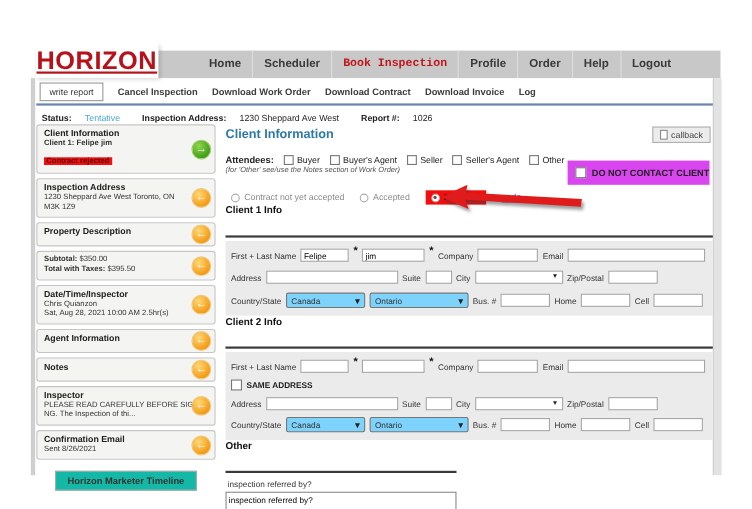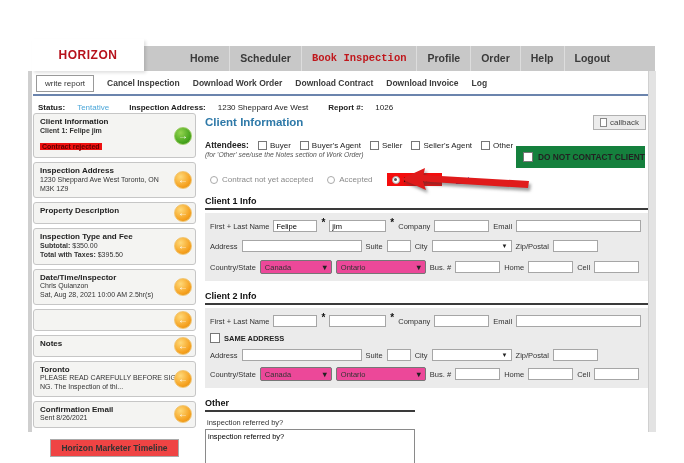--- a/index.html
+++ b/index.html
@@ -12,21 +12,21 @@
 
   
   .navbar{position:absolute;left:32px;top:46px;width:623px;height:25px;background:#c8c8c8;
           display:flex;align-items:center;padding-left:148px;box-sizing:border-box;}
   .nav-item{font-size:10.5px;font-weight:bold;color:#3a3a3a;padding:0 10px;cursor:pointer;
             border-left:1px solid #ddd;line-height:25px;text-decoration:none;}
   .nav-item:first-child{border-left:none;}
   .nav-item.active{color:#c0171c;font-family:Liberation Mono, monospace;}
   .logo-box{position:absolute;left:32px;top:39px;width:112px;height:32px;background:#fff;
             display:flex;align-items:center;justify-content:center;box-shadow:2px 2px 3px rgba(0,0,0,.12);}
-  .logo-text{font-size:12px;font-weight:bold;color:#b6121b;letter-spacing:.5px;}
+  .logo-text{font-size:23px;font-weight:bold;color:#b6121b;letter-spacing:.5px;text-decoration:underline;}
 
   
   .app-left-edge{position:absolute;left:28px;top:71px;width:4px;height:361px;background:#cfcfcf;}
   .scrollbar{position:absolute;left:648px;top:71px;width:7px;height:361px;background:#e3e3e3;border-left:1px solid #d0d0d0;}
 
   
   .toolbar{position:absolute;left:36px;top:74px;width:610px;height:18px;display:flex;align-items:center;gap:13px;}
   .write-report{border:1px solid #999;background:#fff;font-size:8px;color:#333;padding:3px 8px;
                 font-family:"Liberation Sans",sans-serif;cursor:pointer;}
   .tlink{font-size:8.5px;font-weight:bold;color:#3c3c3c;text-decoration:none;cursor:pointer;}
@@ -47,63 +47,63 @@
   .p-line.bold{font-weight:bold;}
   .p-line .pl-b{font-weight:bold;}
   .p-alert{display:inline-block;background:#ee1111;color:#5c0000;font-size:7px;font-weight:bold;
            padding:0 2px;margin-top:1px;}
   .p-preview{font-size:7px;color:#333;line-height:1.25;word-break:break-all;margin-right:-14px;}
   .icon{position:absolute;right:3px;top:50%;transform:translateY(-50%);width:16px;height:16px;border-radius:50%;
         display:flex;align-items:center;justify-content:center;color:#fff;font-weight:bold;font-size:10px;line-height:1;}
   .icon.green{background:radial-gradient(circle at 35% 30%,#93d44f,#46a41d 65%,#2f8510);border:1px solid #9ccc65;}
   .icon.orange{background:radial-gradient(circle at 35% 30%,#ffd978,#f5a01e 65%,#d98a10);border:1px solid #f2c570;}
   .timeline-wrap{text-align:center;margin-top:9px;}
-  .timeline-btn{border:1px solid #aaa;background:#ef4444;font-size:8.5px;font-weight:bold;color:#333;
+  .timeline-btn{border:1px solid #aaa;background:#14b8a6;font-size:8.5px;font-weight:bold;color:#333;
                 padding:3px 10px;font-family:"Liberation Sans",sans-serif;cursor:pointer;}
 
   
   .main{position:absolute;left:205px;top:112px;width:443px;}
   .main-heading{font-size:11.5px;font-weight:bold;color:#2e79a8;margin-top:4px;}
   .callback-btn{position:absolute;right:2px;top:3px;border:1px solid #b0b0b0;background:#ececec;
                 font-size:8px;color:#444;padding:2px 6px;display:flex;align-items:center;gap:3px;
                 font-family:"Liberation Sans",sans-serif;cursor:pointer;}
   .doc-ic{display:inline-block;width:5px;height:7px;background:#fff;border:1px solid #888;}
 
   .att-row{display:flex;align-items:center;gap:9px;margin-top:12px;font-size:8px;}
   .att-label{font-weight:bold;font-size:8.5px;}
   .cbitem{display:flex;align-items:flex-end;gap:3px;}
   .cb{width:7px;height:7px;border:1px solid #777;background:#fff;display:inline-block;cursor:pointer;}
   .att-note{font-size:6.8px;font-style:italic;color:#555;margin-top:1px;}
 
-  .dnc{position:absolute;left:311px;top:34px;width:129px;height:22px;background:#15803d;
+  .dnc{position:absolute;left:311px;top:34px;width:129px;height:22px;background:#d946ef;
        display:flex;align-items:center;gap:5px;padding-left:7px;box-sizing:border-box;}
   .dnc .cb{width:8px;height:8px;}
   .dnc-label{font-size:8.3px;font-weight:bold;color:#222;}
 
   .radio-row{display:flex;align-items:center;gap:14px;margin-top:15px;margin-left:5px;font-size:8px;color:#8a8a8a;}
   .ritem{display:flex;align-items:center;gap:4px;}
   .radio{width:8px;height:8px;border:1px solid #aaa;border-radius:50%;background:#fff;display:inline-block;
          position:relative;cursor:pointer;box-sizing:border-box;}
   .radio.sel::after{content:"";position:absolute;left:1.5px;top:1.5px;width:3px;height:3px;border-radius:50%;background:#555;}
   .ritem.rejected{background:#f40d0d;padding:2px 5px;color:#3d0000;font-weight:bold;}
   .undo{font-size:8px;color:#3344bb;text-decoration:underline;cursor:pointer;}
 
   .sec-head{font-size:9px;font-weight:bold;color:#111;border-bottom:2px solid #3a3a3a;
-            padding-bottom:2px;margin-top:10px;}
+            padding-bottom:18px;}
   .sec-head.half{width:210px;}
 
   .formbox{background:#ebebeb;margin-top:3px;padding:7px 5px;display:flex;flex-direction:column;gap:8px;}
   .frow{display:flex;align-items:center;gap:4px;font-size:7.5px;color:#333;flex-wrap:nowrap;}
   .inp{height:12px;border:1px solid #a6a6a6;background:#fff;font-size:7.5px;padding:0 2px;
        font-family:"Liberation Sans",sans-serif;box-sizing:border-box;}
   .star{font-weight:bold;font-size:10px;position:relative;top:-4px;color:#111;}
   .combo{background:#fff;border:1px solid #a6a6a6;height:12px;display:flex;align-items:center;
          justify-content:flex-end;padding-right:3px;box-sizing:border-box;cursor:pointer;}
   .caret{font-size:6px;color:#222;}
-  .select{background:#ec4899;border:1px solid #767676;border-radius:2px;height:14px;display:flex;align-items:center;
+  .select{background:#7dd3fc;border:1px solid #767676;border-radius:2px;height:14px;display:flex;align-items:center;
           justify-content:space-between;padding:0 4px;font-size:7.5px;box-sizing:border-box;cursor:pointer;}
   .chev{font-size:8px;font-weight:bold;color:#222;}
   .w44{width:44px}.w55{width:55px}.w57{width:57px}.w120{width:120px}.w24{width:24px}.w80{width:80px}
   .w45{width:45px}.w125{width:125px}.w72{width:72px}.w90{width:90px}
   .same-row{display:flex;align-items:center;gap:4px;font-size:7.5px;font-weight:bold;color:#222;}
   .same-row .cb{width:8px;height:8px;}
 
   .other-label{font-size:7.5px;color:#333;margin-top:6px;margin-left:2px;}
   .other-ta{display:block;width:210px;height:50px;border:1px solid #8a8a8a;background:#fff;margin-top:2px;
             font-size:7.5px;font-family:"Liberation Sans",sans-serif;padding:2px;box-sizing:border-box;resize:none;}
@@ -168,48 +168,48 @@
           <span>←</span>
         </span>
     </div>
     <div class="panel">
       <div class="p-title">Property Description</div>
       <span class="icon orange">
           <span>←</span>
         </span>
     </div>
     <div class="panel">
-      <div class="p-title">Inspection Type and Fee</div>
       <div class="p-line"><span class="pl-b">Subtotal:</span> <span>$350.00</span></div>
       <div class="p-line"><span class="pl-b">Total with Taxes:</span> <span>$395.50</span></div>
       <span class="icon orange">
           <span>←</span>
         </span>
     </div>
     <div class="panel">
       <div class="p-title">Date/Time/Inspector</div>
       <div class="p-line">Chris Quianzon</div>
       <div class="p-line">Sat, Aug 28, 2021 10:00 AM 2.5hr(s)</div>
       <span class="icon orange">
           <span>←</span>
         </span>
     </div>
     <div class="panel">
+      <div class="p-title">Agent Information</div>
       <span class="icon orange">
           <span>←</span>
         </span>
     </div>
     <div class="panel">
       <div class="p-title">Notes</div>
       <span class="icon orange">
           <span>←</span>
         </span>
     </div>
     <div class="panel">
-      <div class="p-title">Toronto</div>
+      <div class="p-title">Inspector</div>
       <div class="p-preview">PLEASE READ CAREFULLY BEFORE SIGNING. The Inspection of thi...</div>
       <span class="icon orange">
           <span>←</span>
         </span>
     </div>
     <div class="panel">
       <div class="p-title">Confirmation Email</div>
       <div class="p-line">Sent 8/26/2021</div>
       <span class="icon orange">
           <span>←</span>

